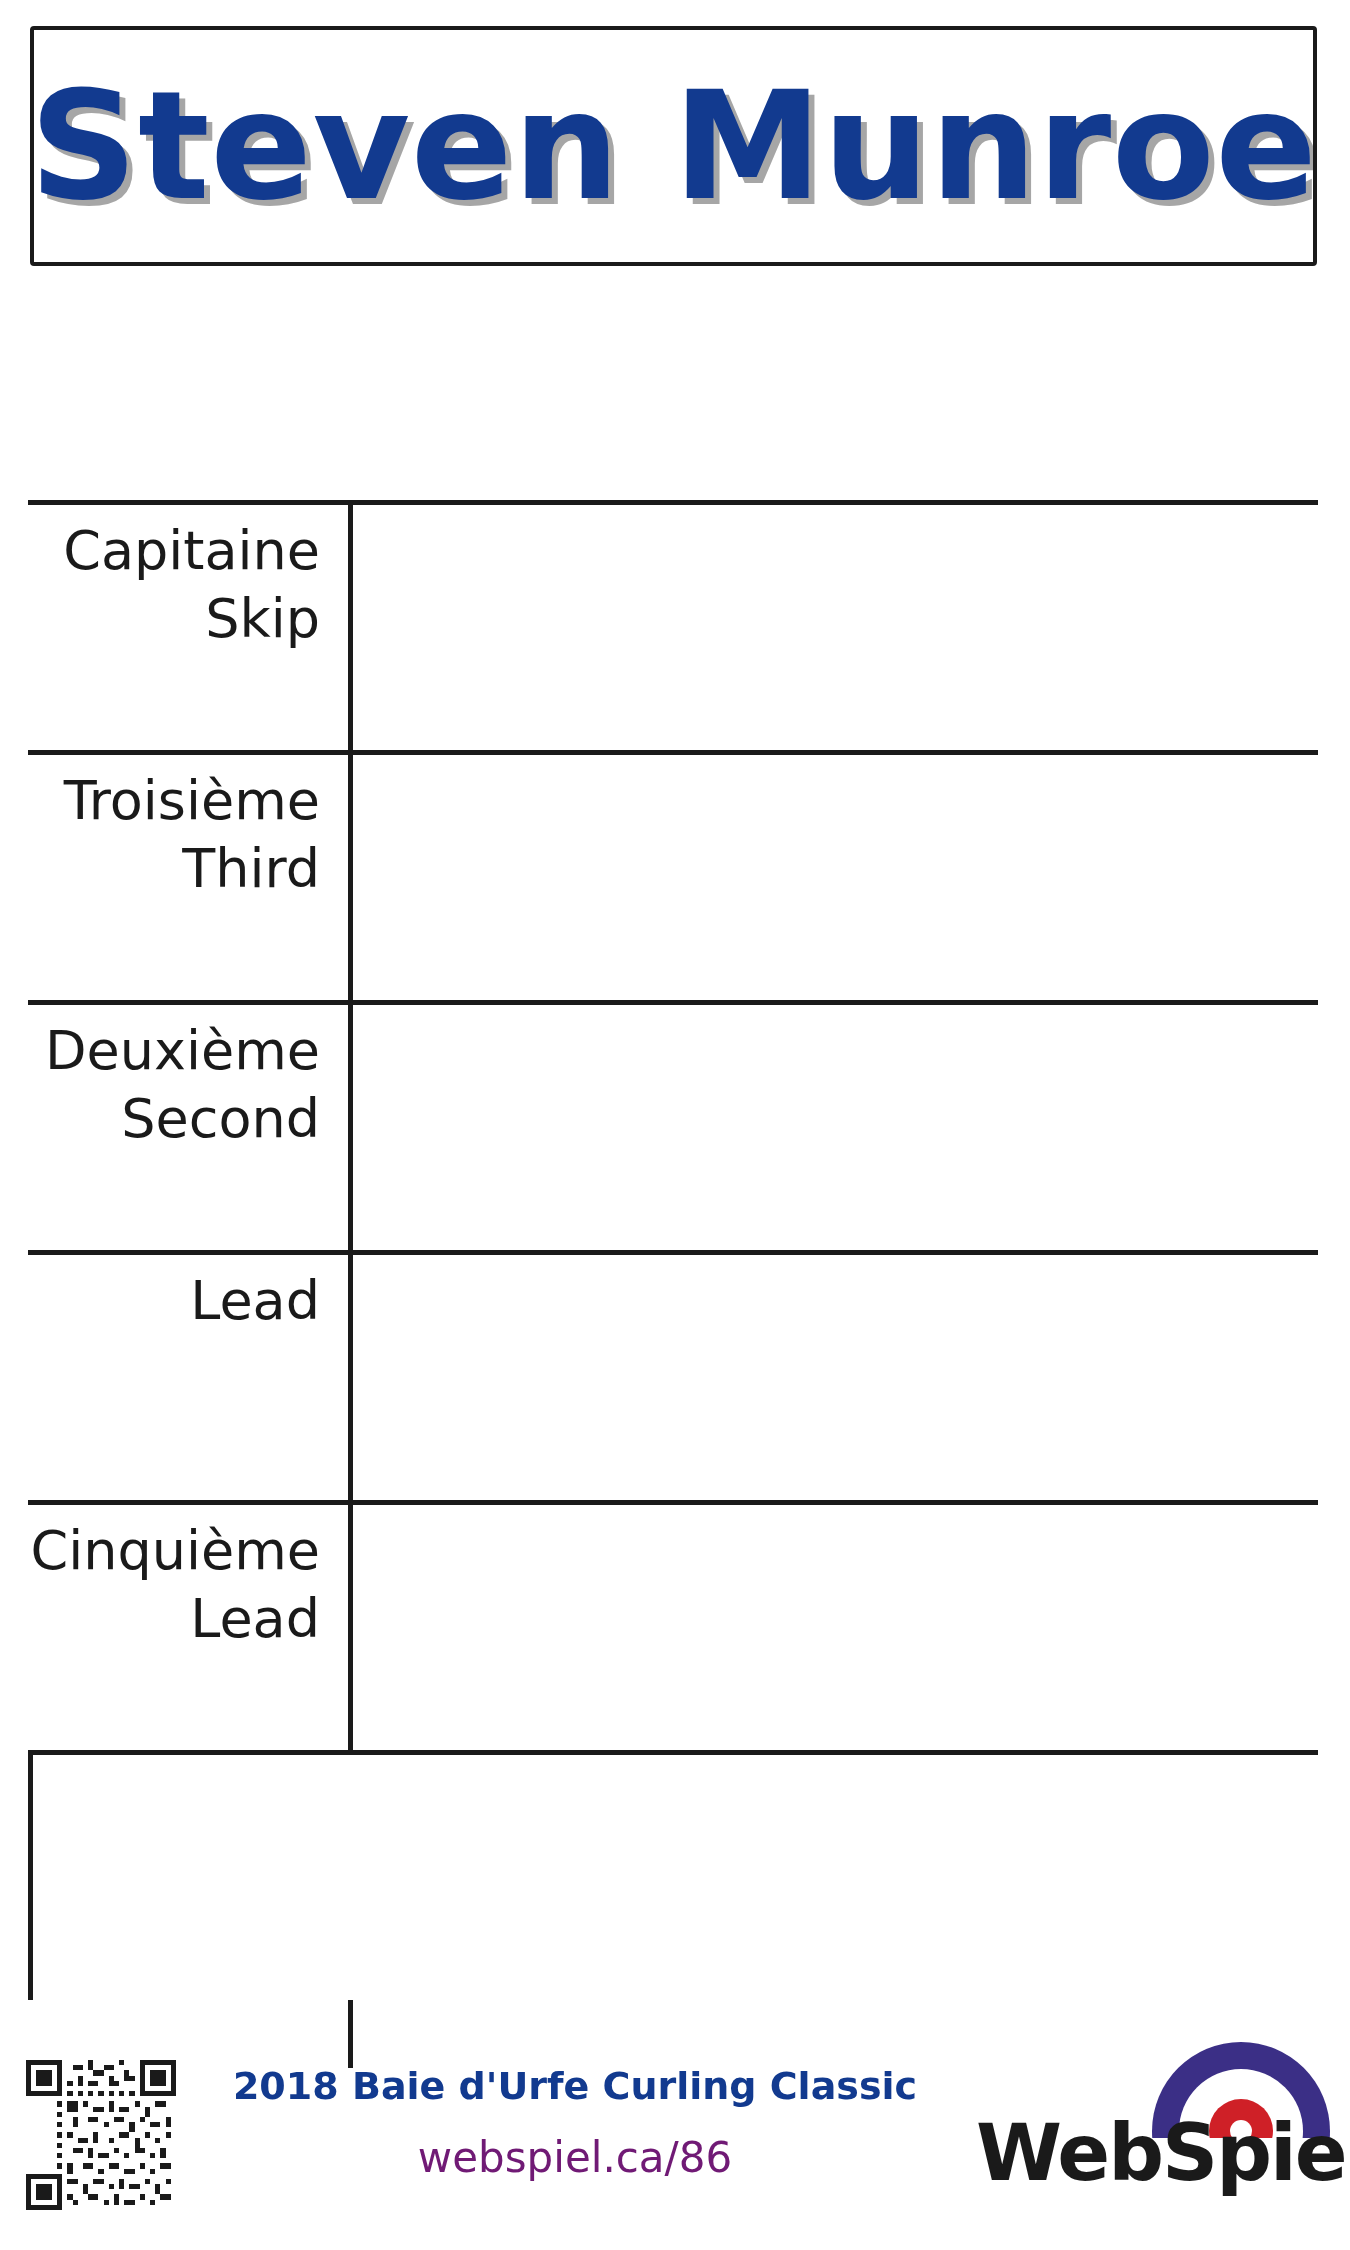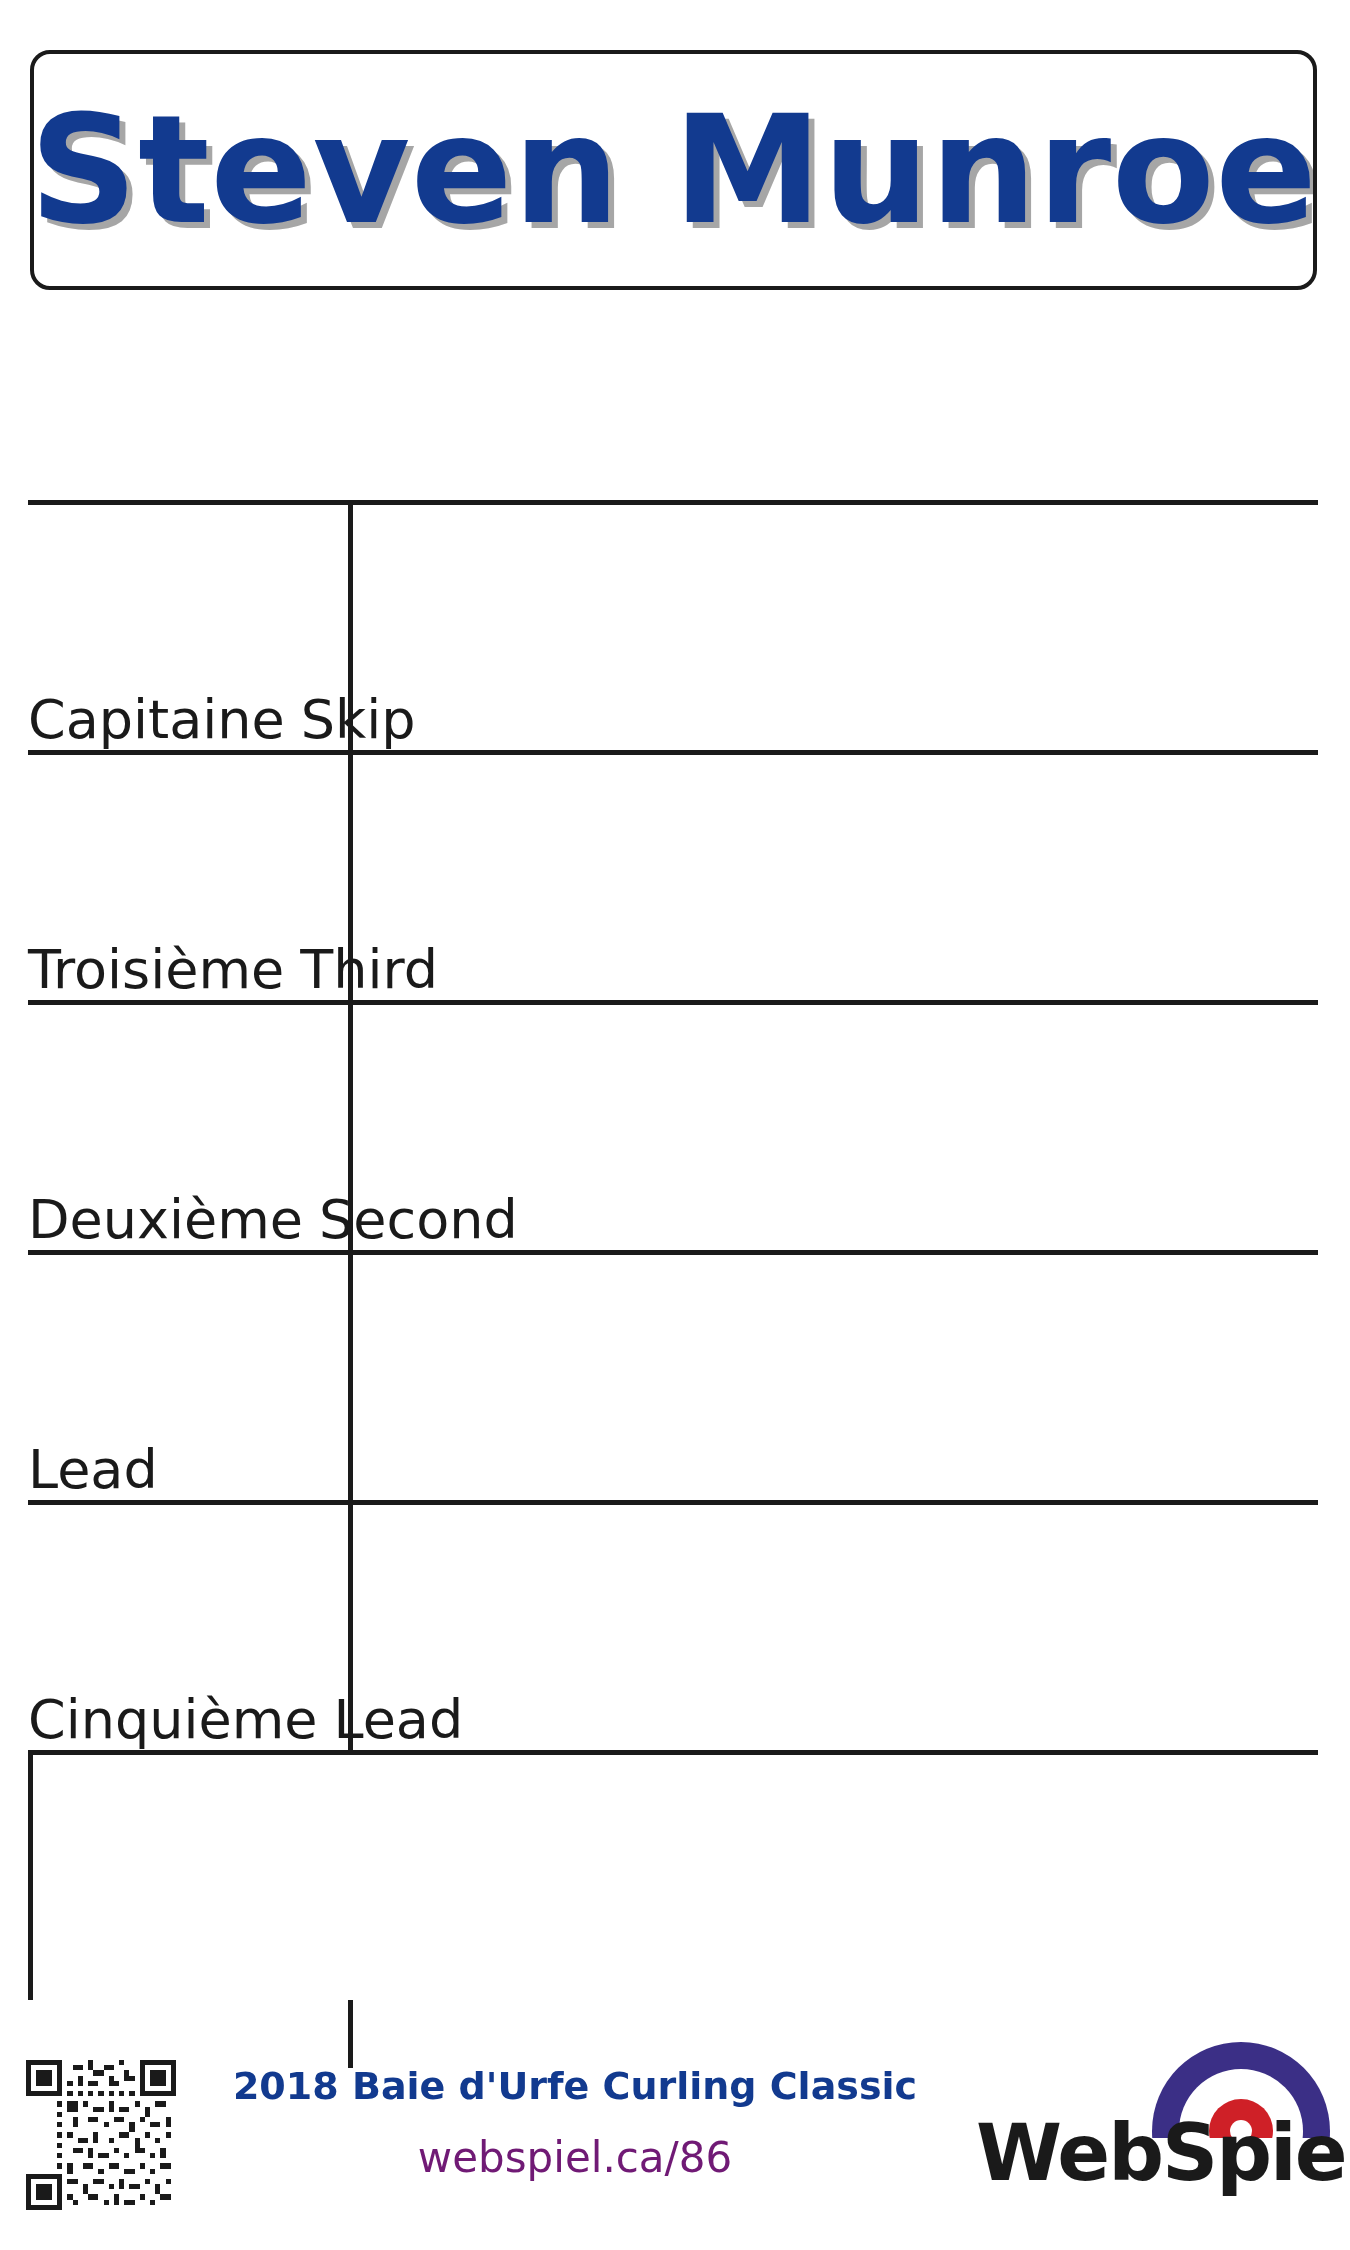--- a/index.html
+++ b/index.html
@@ -17,27 +17,26 @@
 
   
   .title-plate {
     position: absolute;
     left: 30px;
     top: 26px;
     width: 1287px;
     height: 240px;
     box-sizing: border-box;
     border: 4px solid #1a1a1a;
-    border-radius: 20px;
+    border-radius: 4px;
     background: #ffffff;
     display: flex;
     align-items: center;
     justify-content: center;
     overflow: hidden;
-    margin-top: 24px;
   }
   .title-text {
     font-family: "DejaVu Sans", sans-serif;
     font-weight: bold;
     font-size: 150px;
     line-height: 1;
     color: #123a8f;
     letter-spacing: 0.5px;
     white-space: nowrap;
     text-shadow: 6px 6px 0 rgba(150,150,150,0.85);
@@ -59,24 +58,24 @@
   }
   .row:last-child {
     border-bottom: none;
   }
   .label-cell {
     width: 320px;
     box-sizing: border-box;
     padding: 16px 28px 0 0;
     text-align: right;
     display: flex;
-    flex-direction: row;
+    flex-direction: column;
     justify-content: flex-start;
     align-items: flex-end;
-    gap: 16px;
+    gap: 8px;
   }
   .label-fr, .label-en {
     font-family: "DejaVu Sans", sans-serif;
     font-size: 54px;
     line-height: 1.12;
     color: #1a1a1a;
     white-space: nowrap;
   }
   .value-cell {
     flex: 1;

